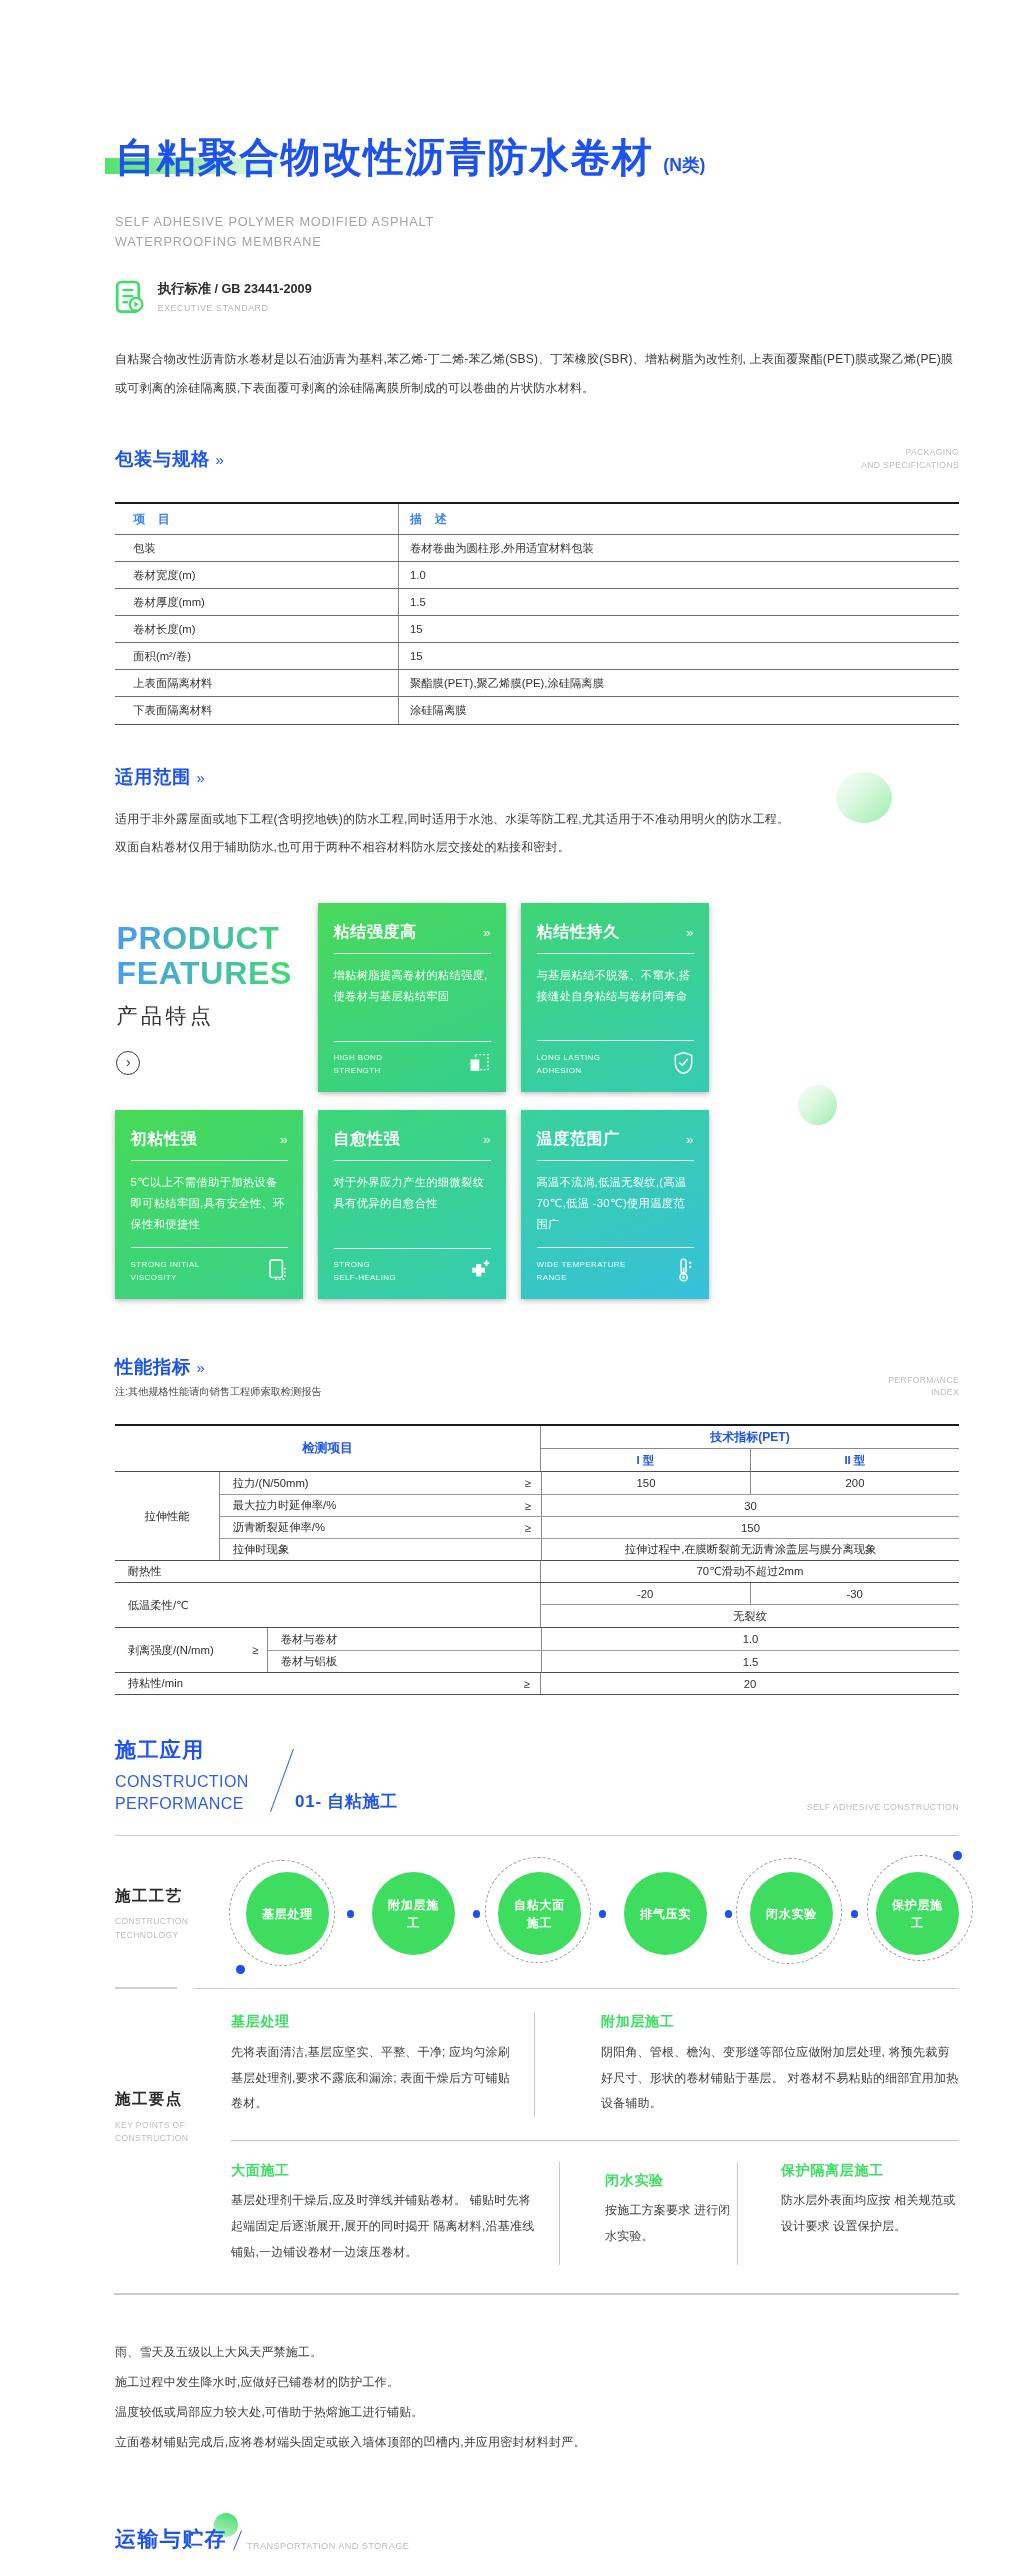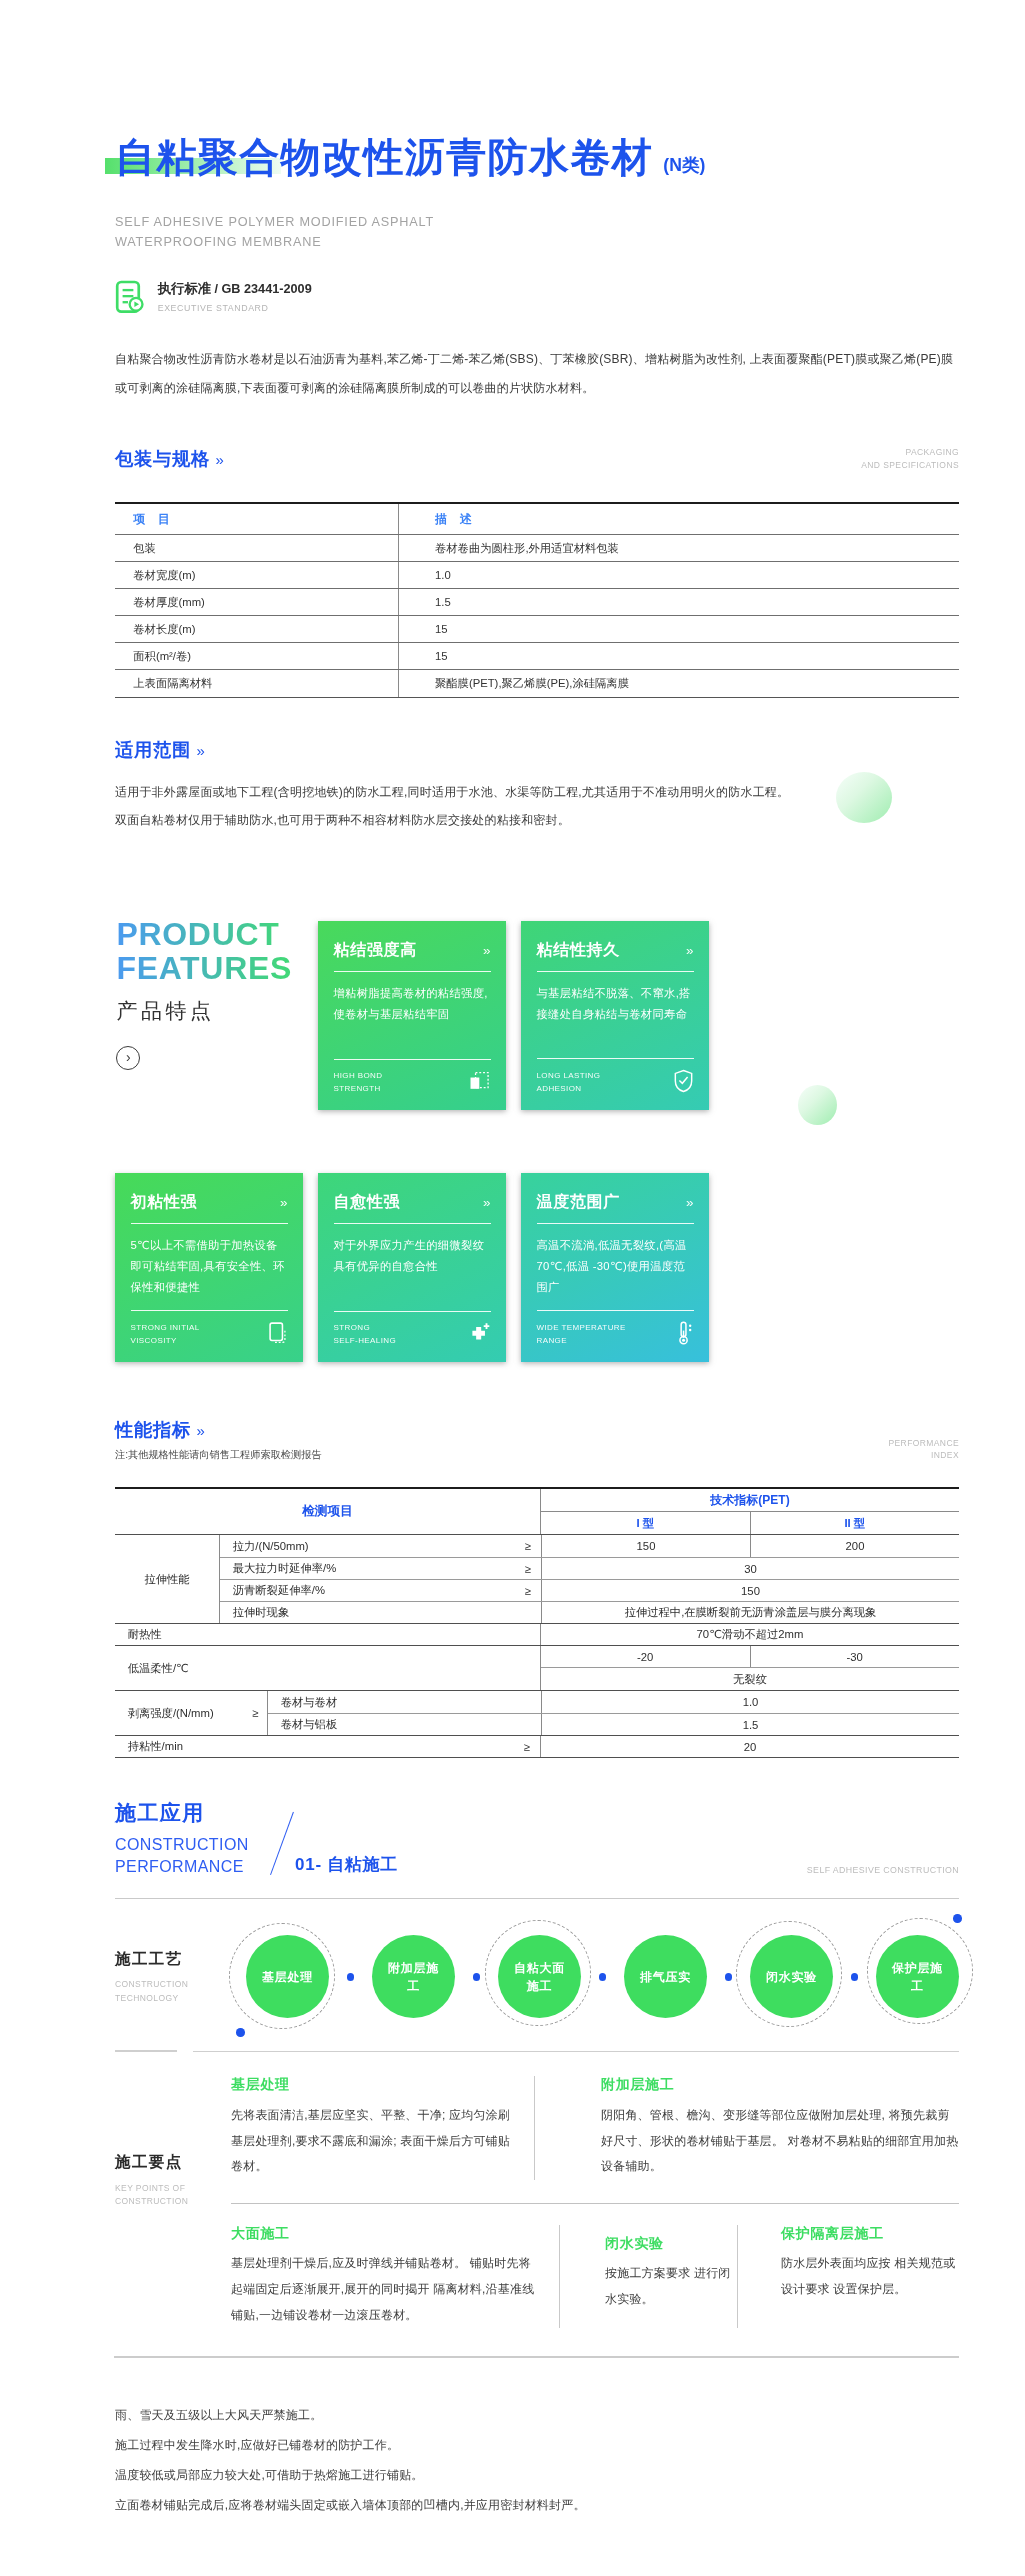--- a/index.html
+++ b/index.html
@@ -34,37 +34,37 @@
   .sec-title { color:#1d53ec; font-size:18.3px; font-weight:bold; letter-spacing:0.7px; }
   .sec-title .arr { font-size:15px; font-weight:normal; margin-left:5.6px; }
   .aside { text-align:right; color:#bcbcbc; font-size:8.5px; letter-spacing:0.4px; line-height:1.5; }
   .note { margin-top:5.6px; font-size:10.2px; color:#4a4a4a; }
 
   
   .spec-table { margin-top:31px; border-top:2.1px solid #1c1c1c; border-bottom:1.4px solid #555; }
   .spec-row { display:flex; align-items:center; min-height:27px; border-bottom:0.7px solid #6f6f6f; font-size:11.3px; color:#333; }
   .spec-row:last-child { border-bottom:none; }
   .spec-row .c1 { width:283px; padding-left:18.3px; }
-  .spec-row .c2 { flex:1; border-left:0.7px solid #8a8a8a; padding-left:36px; align-self:stretch; display:flex; align-items:center; }
+  .spec-row .c2 { flex:1; border-left:0.7px solid #8a8a8a; padding-left:11px; align-self:stretch; display:flex; align-items:center; }
   .spec-row.hd { min-height:31px; }
   .spec-row.hd .c1, .spec-row.hd .c2 { color:#3b82f6; font-weight:bold; font-size:12px; letter-spacing:2.8px;font-family:Liberation Mono, monospace; }
 
   
   .scope-text { margin-top:17px; font-size:12px; color:#3a3a3a; line-height:2.3; letter-spacing:0.2px; }
 
   
   .features { margin-top:42px; display:grid; grid-template-columns:repeat(3,188px); gap:18px 15px; }
   .feat-intro { display:flex; flex-direction:column; justify-content:center; padding-left:1.4px; }
   .feat-en { font-size:32px; font-weight:bold; line-height:1.08; letter-spacing:0.7px;
       background:linear-gradient(90deg,#4b9af0 0%,#42d779 90%); -webkit-background-clip:text; background-clip:text; color:transparent; }
   .feat-cn { margin-top:11.3px; font-size:21px; color:#323232; letter-spacing:3.5px; }
   .circle-arrow { margin-top:21px; width:24px; height:24px; border:1.4px solid #3c3c3c; border-radius:50%;
       display:flex; align-items:center; justify-content:center; font-size:14px; color:#3c3c3c; padding-bottom:1.4px; }
   .card { height:189px; padding:18.3px 15.5px 15.5px 15.5px; color:#fff; display:flex; flex-direction:column;
-      box-shadow:0 2.1px 5.6px rgba(110,110,110,.55);margin-top:45px; }
+      box-shadow:0 2.1px 5.6px rgba(110,110,110,.55); }
   .card.g1 { background:linear-gradient(155deg,#49d95b 0%,#35cf8e 100%); }
   .card.g2 { background:linear-gradient(155deg,#3fd576 0%,#35cbb4 100%); }
   .card.g3 { background:linear-gradient(155deg,#47da58 0%,#38d18a 100%); }
   .card.g4 { background:linear-gradient(155deg,#3ed679 0%,#34ccb2 100%); }
   .card.g5 { background:linear-gradient(155deg,#38d29b 0%,#37c0dc 100%); }
   .card-top { display:flex; justify-content:space-between; align-items:center; }
   .card-title { font-size:16px; font-weight:bold; letter-spacing:0.7px; }
   .card-arr { font-size:13.4px; opacity:.95; }
   .card-hr { height:0.7px; background:rgba(255,255,255,.9); margin:10.6px 0 11.3px; }
   .card-desc { font-size:11.3px; line-height:1.85; letter-spacing:0.3px; }
@@ -242,20 +242,24 @@
         <div class="c2">15</div>
       </div>
       <div class="spec-row">
         <div class="c1">面积(m²/卷)</div>
         <div class="c2">15</div>
       </div>
       <div class="spec-row">
         <div class="c1">上表面隔离材料</div>
         <div class="c2">聚酯膜(PET),聚乙烯膜(PE),涂硅隔离膜</div>
       </div>
+      <div class="spec-row">
+        <div class="c1">下表面隔离材料</div>
+        <div class="c2">涂硅隔离膜</div>
+      </div>
     </div>
   </div>
 
   <div class="sec" style="margin-top:39px">
     <div class="sec-title">
       <span>适用范围</span><span class="arr">»</span>
     </div>
     <div class="scope-text">
       <div>适用于非外露屋面或地下工程(含明挖地铁)的防水工程,同时适用于水池、水渠等防工程,尤其适用于不准动用明火的防水工程。</div>
       <div>双面自粘卷材仅用于辅助防水,也可用于两种不相容材料防水层交接处的粘接和密封。</div>

